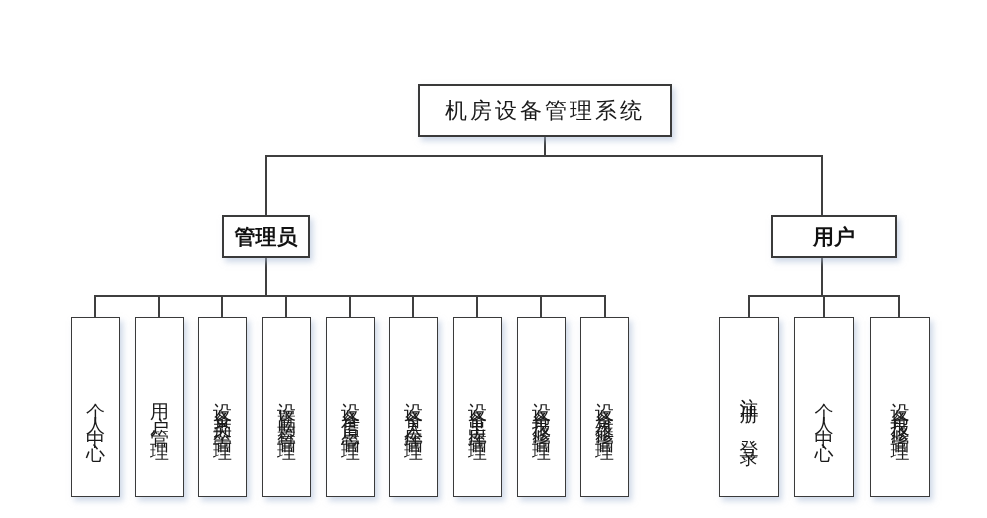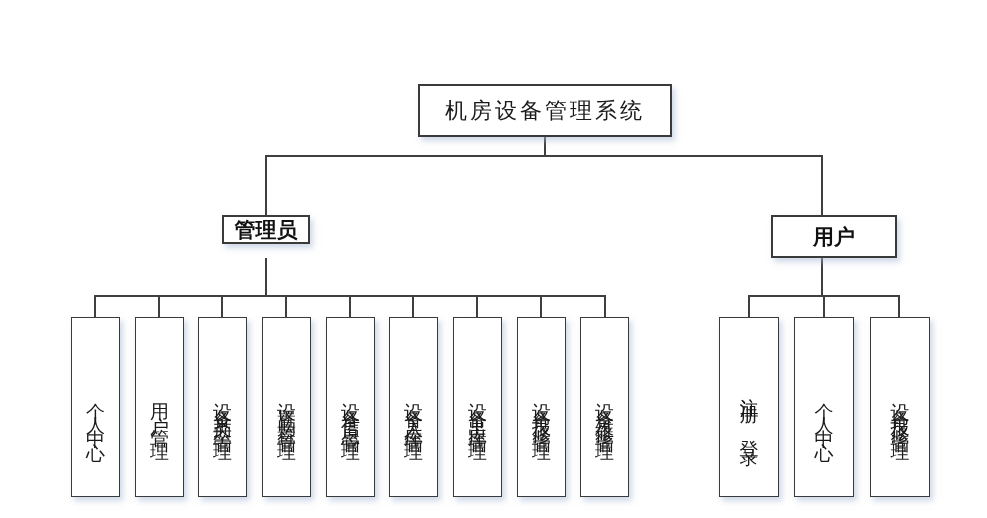--- a/index.html
+++ b/index.html
@@ -42,21 +42,21 @@
     letter-spacing: 3px;
     color: #1a1a1a;
   }
 
   .branch-box {
     font-family: "Liberation Sans", "DejaVu Sans", sans-serif;
     font-weight: 600;
     font-size: 21px;
     color: #111111;
   }
-  .branch-admin { left: 222px; top: 215px; width: 88px;  height: 29px; }
+  .branch-admin { left: 222px; top: 215px; width: 88px;  height: 43px; }
   .branch-user  { left: 771px; top: 215px; width: 126px; height: 43px; }
 
   
   .leaf {
     top: 317px;
     height: 180px;
     border-width: 1.5px;
   }
   .leaf span {
     writing-mode: vertical-lr;

